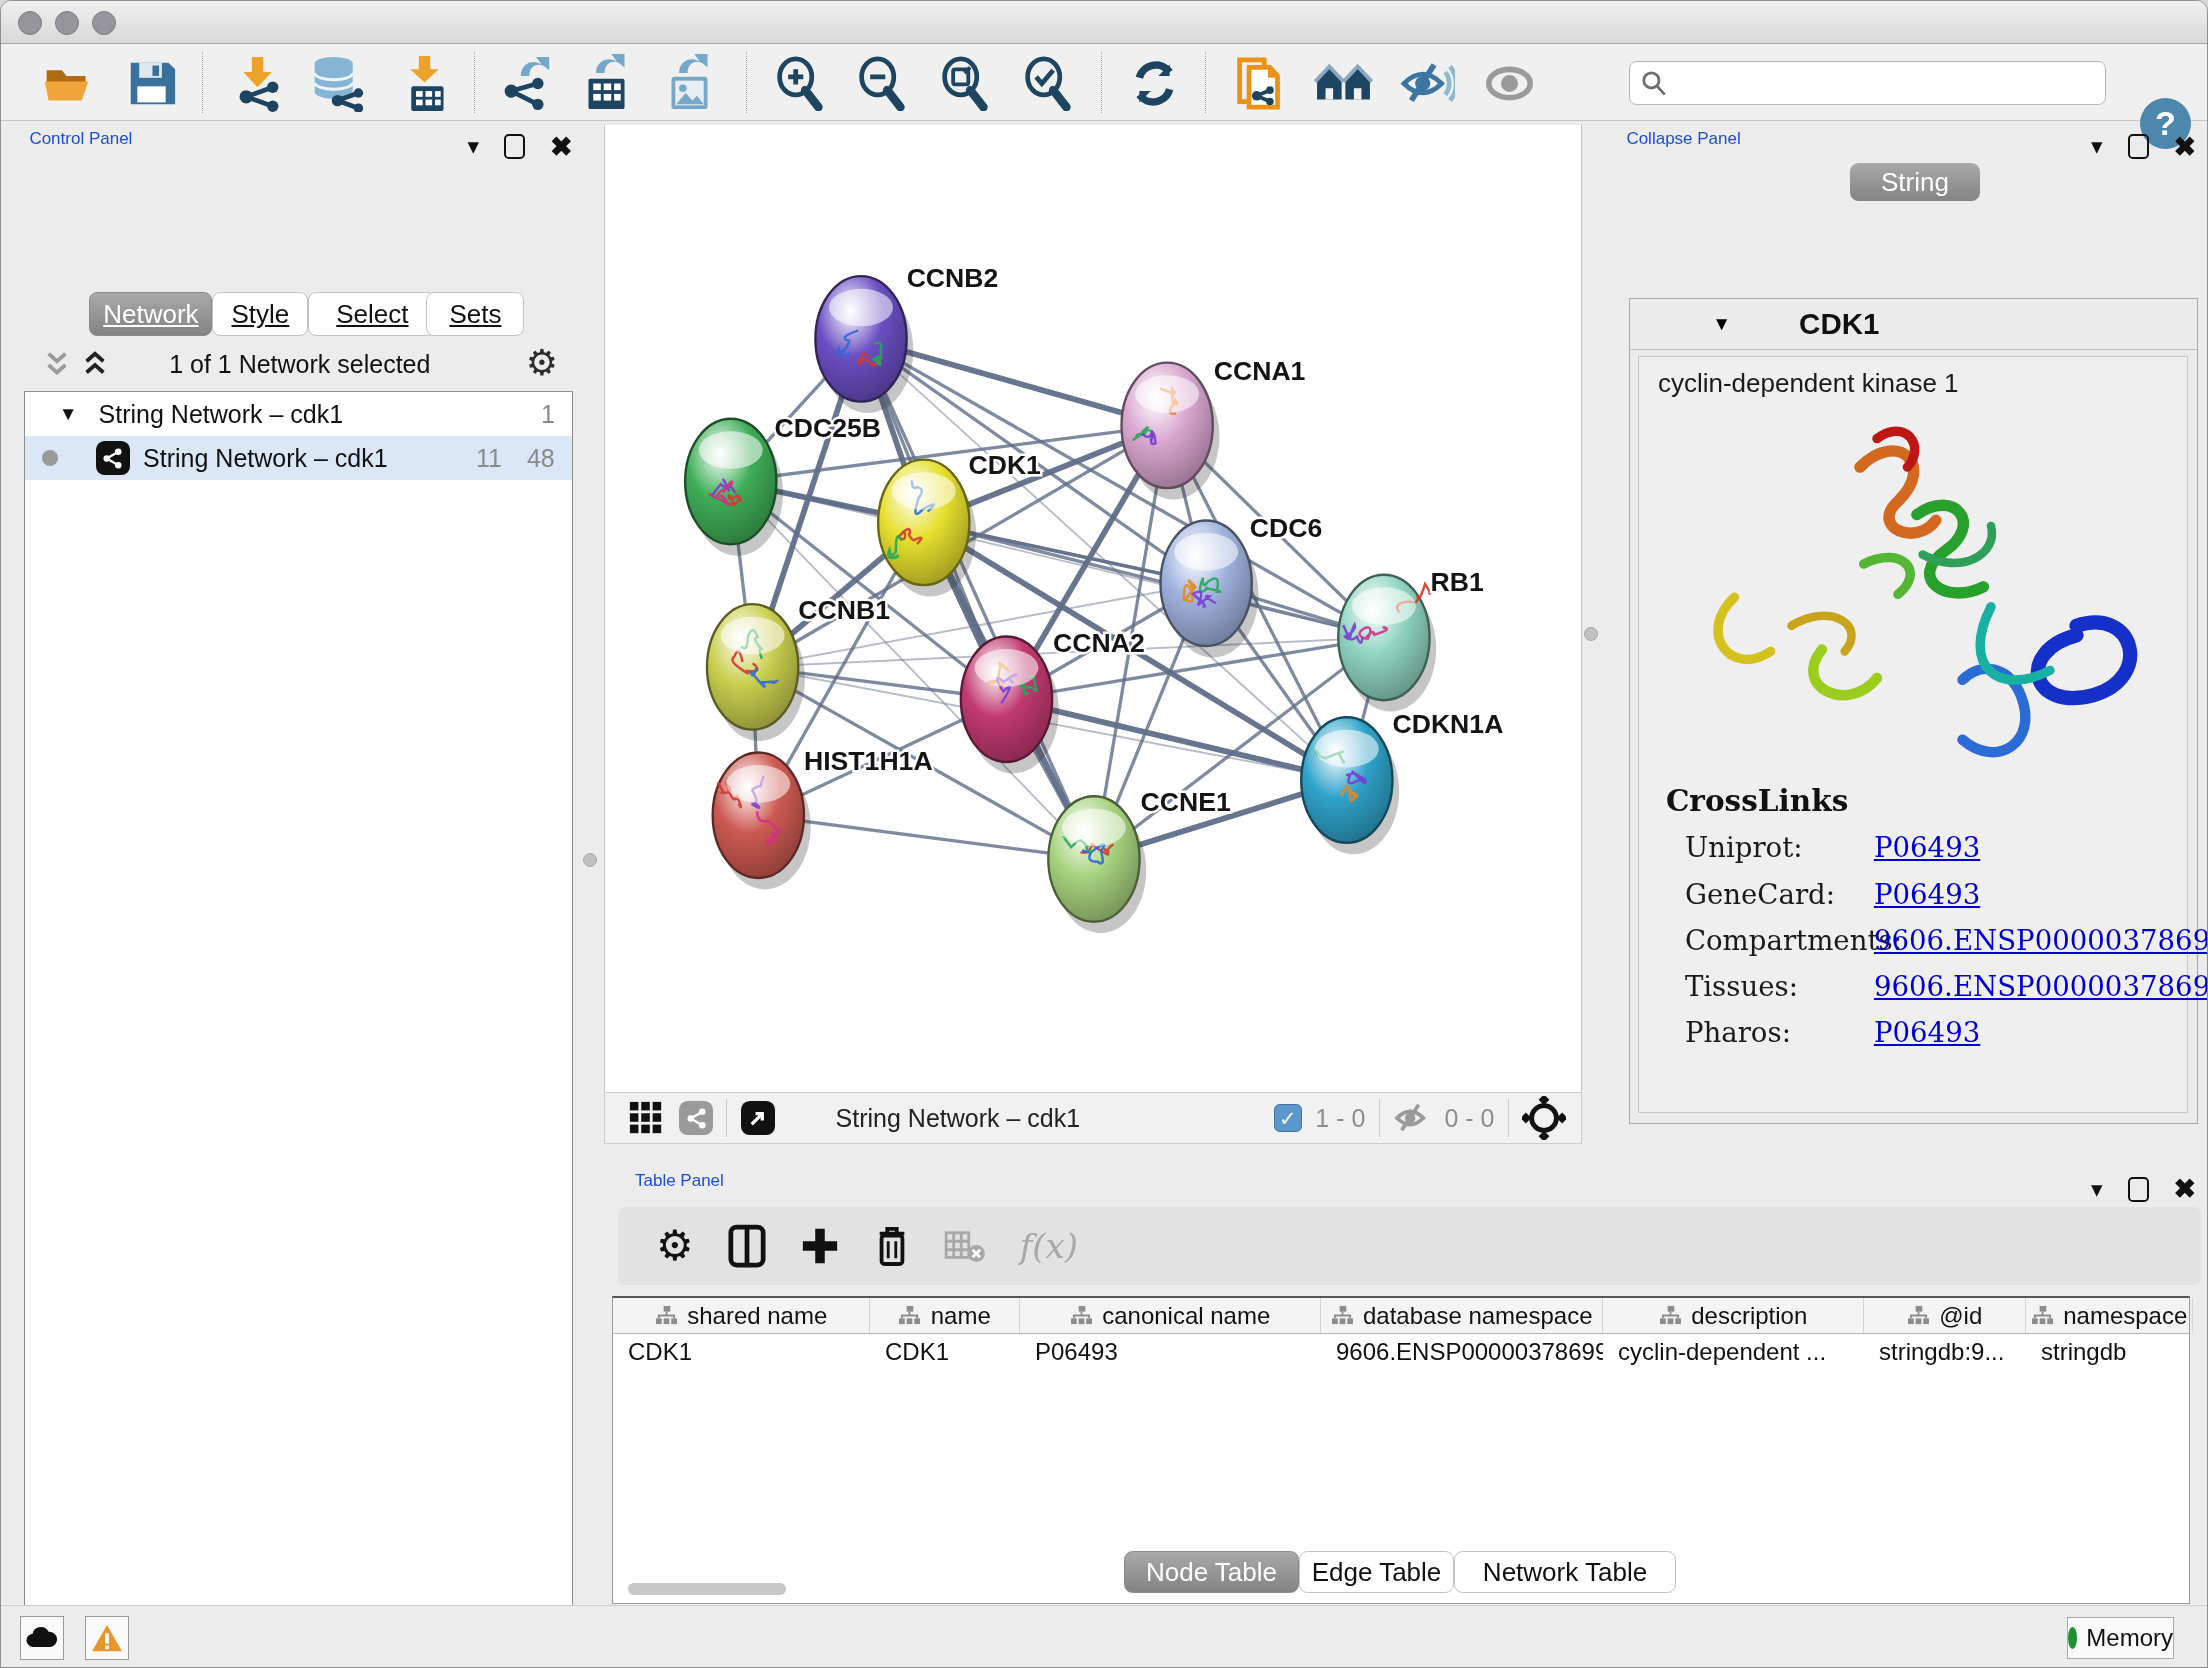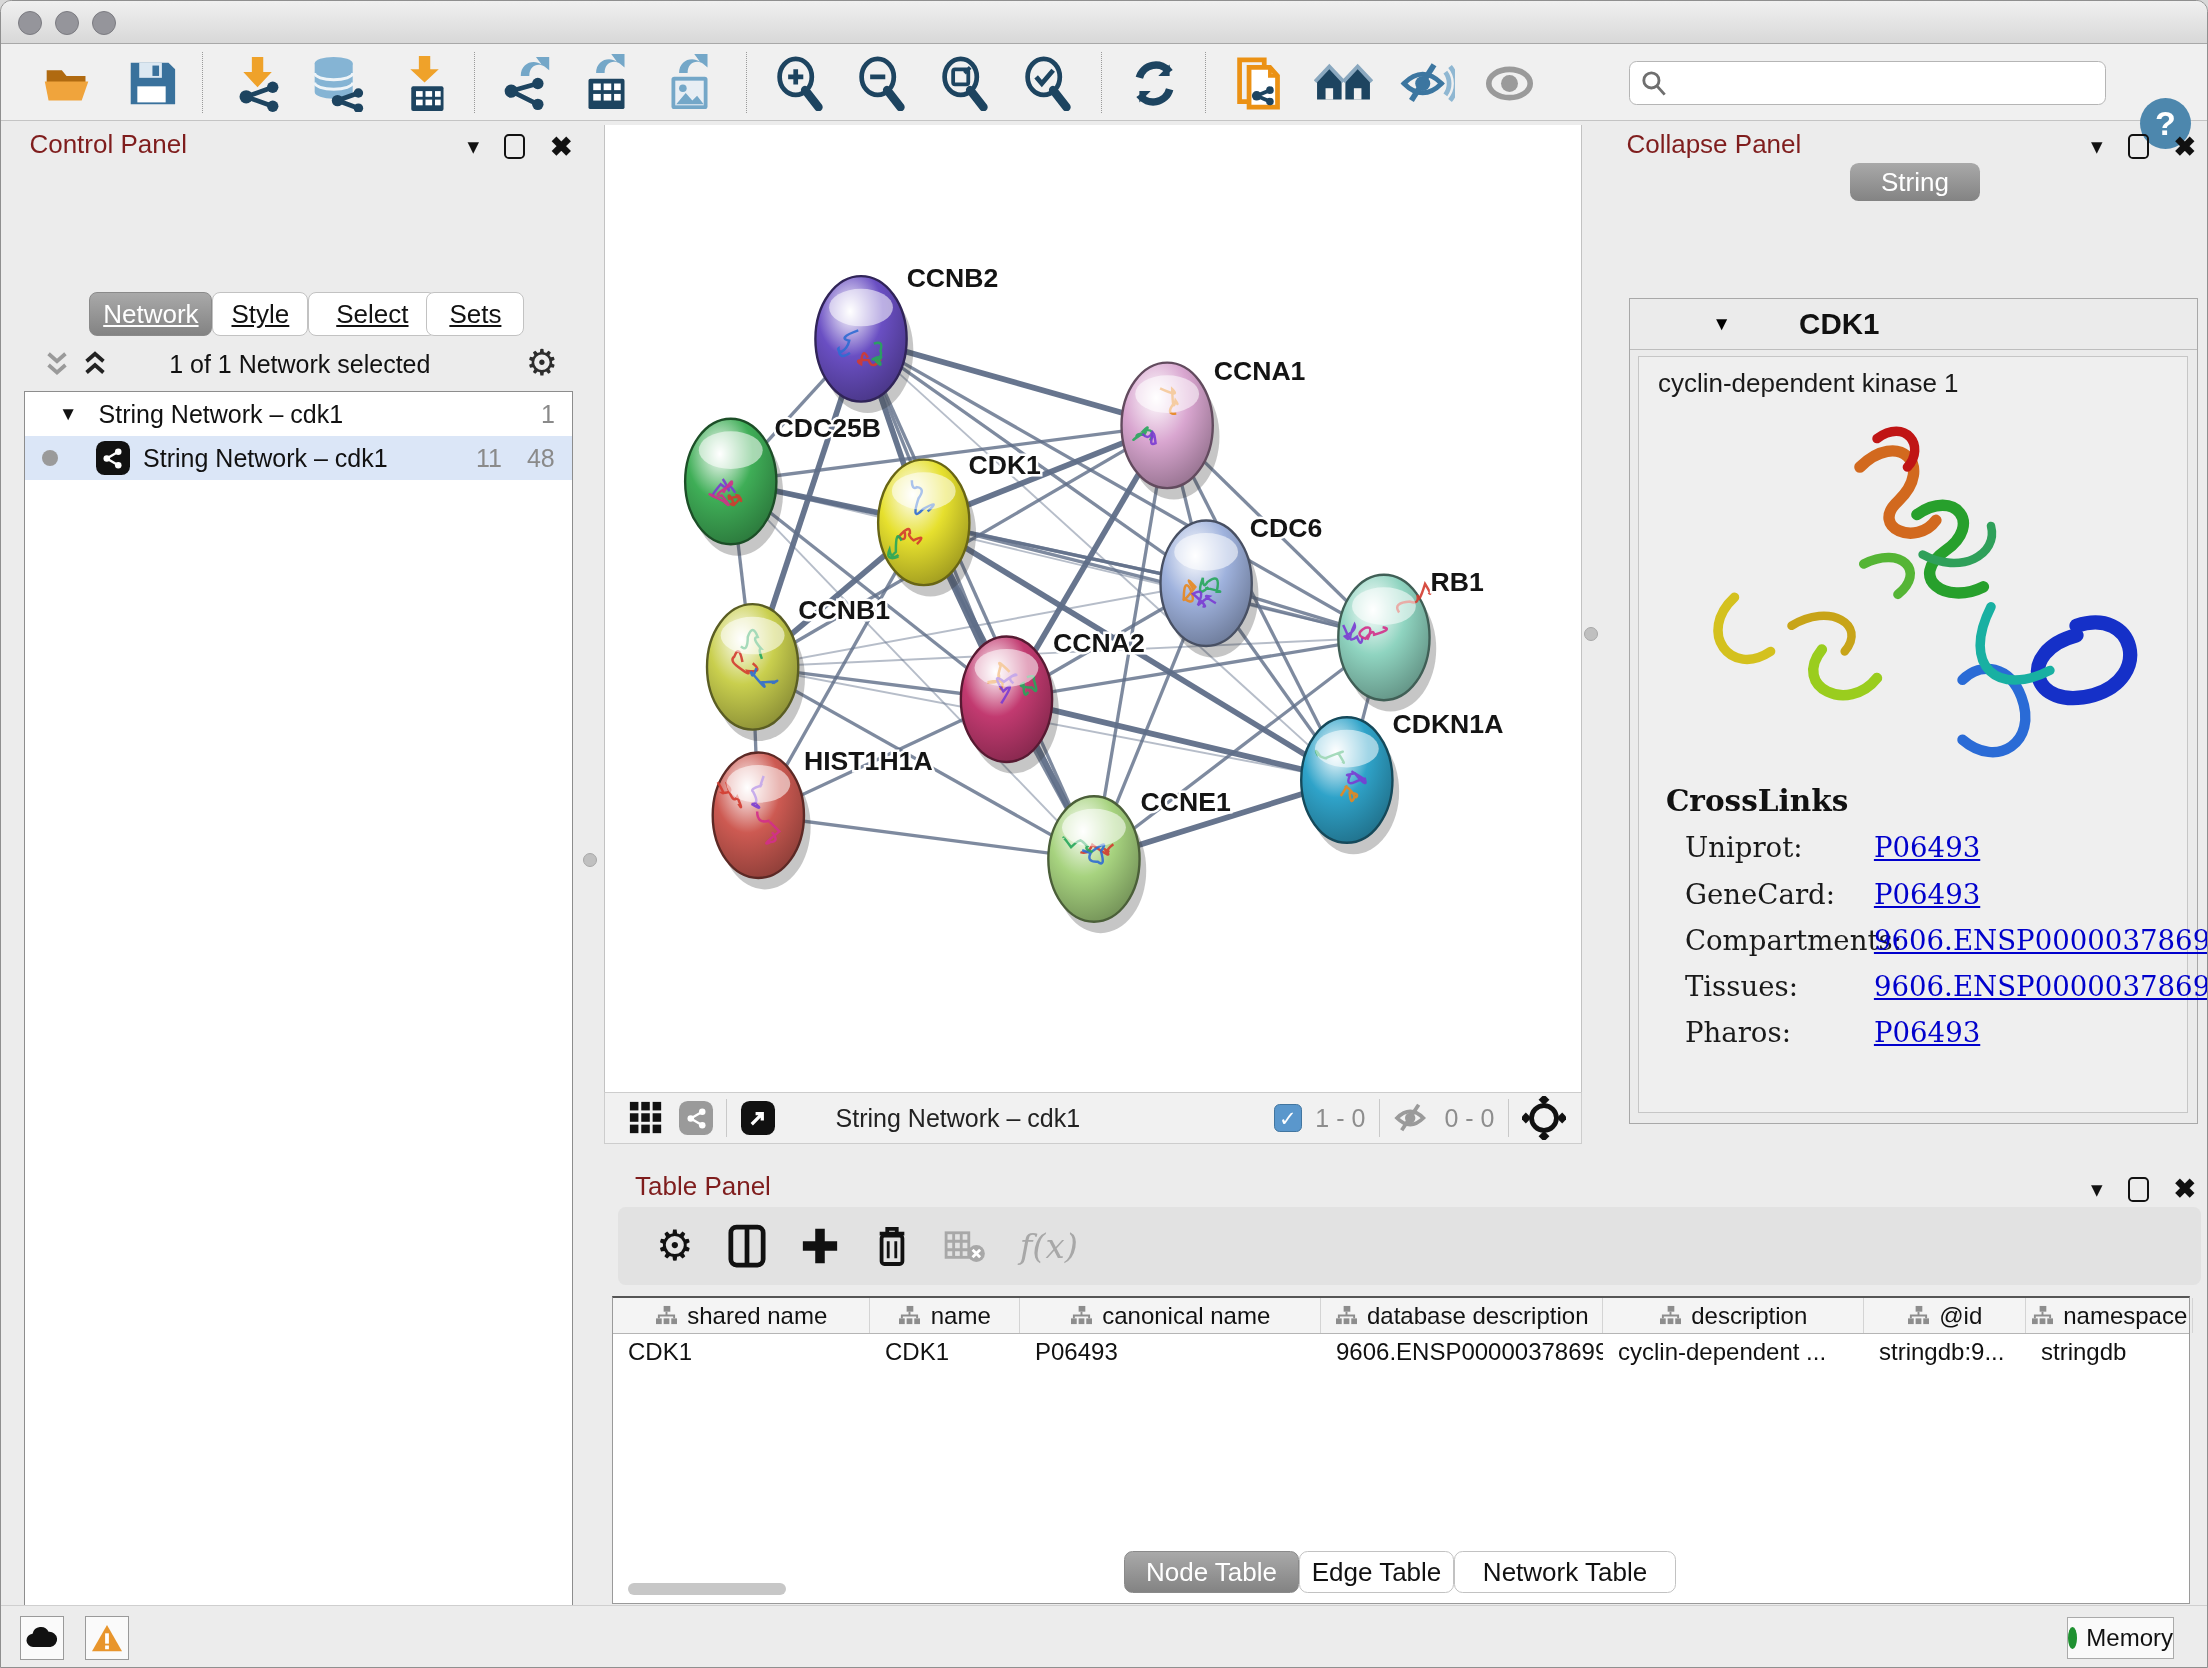--- a/index.html
+++ b/index.html
@@ -21,21 +21,21 @@
   .tbtn{position:absolute;top:9.5px;width:59px;height:59px;display:flex;align-items:center;justify-content:center;}
   .tdiv{position:absolute;top:7.6px;height:61px;width:0;border-left:1.9px dotted #9a9a9a;}
   #searchbox{position:absolute;left:1628px;top:17px;width:477px;height:44px;background:#fff;
     border:1.9px solid #b5b5b5;border-radius:7.6px;display:flex;align-items:center;padding:0 9.5px;}
   #searchbox input{border:none;outline:none;font-size:23px;flex:1;background:transparent;
     font-family:"Liberation Sans",sans-serif;}
   #help-btn{position:absolute;left:2139px;top:54px;width:51px;height:51px;border-radius:50%;
     background:#4d87ad;color:#fff;font-size:34px;font-weight:bold;text-align:center;line-height:51px;}
 
   
-  .panel-title{font-size:26px;color:#7f1d1d;}
+  .panel-title{font-size:17px;color:#1d4ed8;}
   .caret{color:#111;font-size:23px;}
   .float-icon{display:inline-block;width:21px;height:25px;border:2.9px solid #111;border-radius:4.8px;}
   .close-icon{color:#111;font-size:27px;font-weight:bold;}
   .hdr-icons{position:absolute;display:flex;align-items:center;gap:25px;}
 
   
   #control-panel{left:11.4px;top:124px;width:569px;height:1465px;}
   .tab{position:absolute;top:167px;height:44px;border:1px solid #c2c2c2;background:#fff;
     color:#111;font-size:26px;display:flex;align-items:center;justify-content:center;border-radius:8px;text-decoration:underline;}
   .tab.selected{background:linear-gradient(#a9a9a9,#838383);color:#fff;border-color:#8a8a8a;}
@@ -743,21 +743,21 @@
           <div class="th" style="width: 282px;">
             <svg width="23" height="21" viewBox="0 0 24 22">
               <g fill="#8d8d8d">
                 <rect x="9" y="1" width="7" height="6"></rect>
                 <rect x="1" y="14" width="6" height="6"></rect>
                 <rect x="9" y="14" width="6" height="6"></rect>
                 <rect x="17" y="14" width="6" height="6"></rect>
               </g>
               <path d="M12 7 v4 M4 14 v-3 h16 v3" stroke="#8d8d8d" stroke-width="2" fill="none"></path>
             </svg>
-            <span>database description</span>
+            <span>database namespace</span>
           </div>
           <div class="th" style="width: 261px;">
             <svg width="23" height="21" viewBox="0 0 24 22">
               <g fill="#8d8d8d">
                 <rect x="9" y="1" width="7" height="6"></rect>
                 <rect x="1" y="14" width="6" height="6"></rect>
                 <rect x="9" y="14" width="6" height="6"></rect>
                 <rect x="17" y="14" width="6" height="6"></rect>
               </g>
               <path d="M12 7 v4 M4 14 v-3 h16 v3" stroke="#8d8d8d" stroke-width="2" fill="none"></path>

